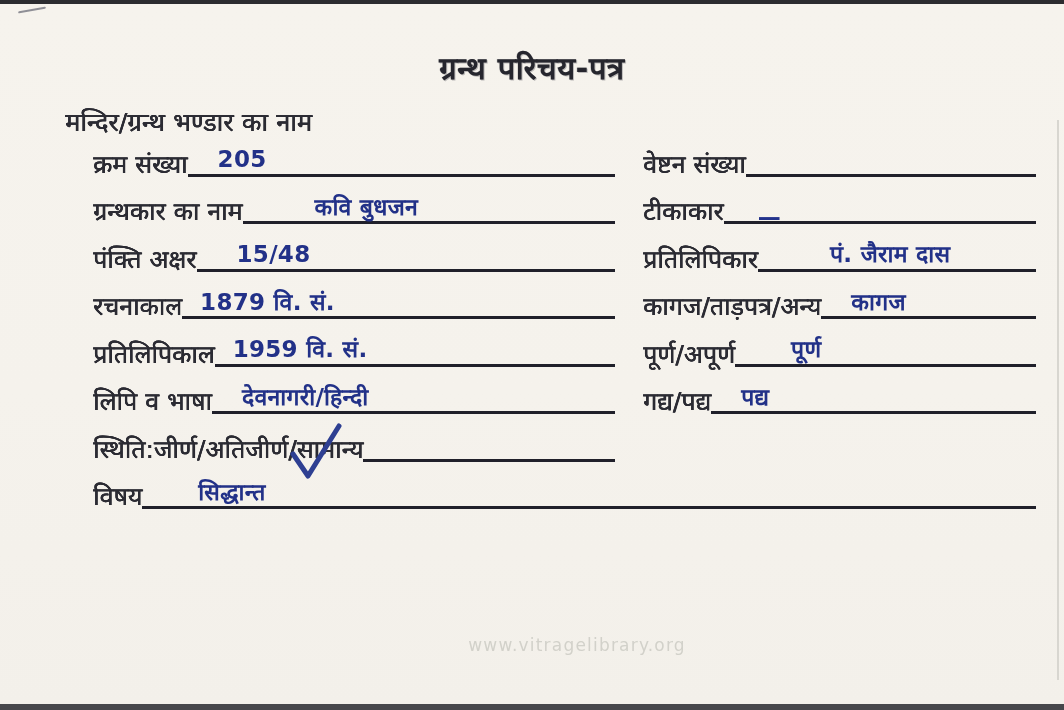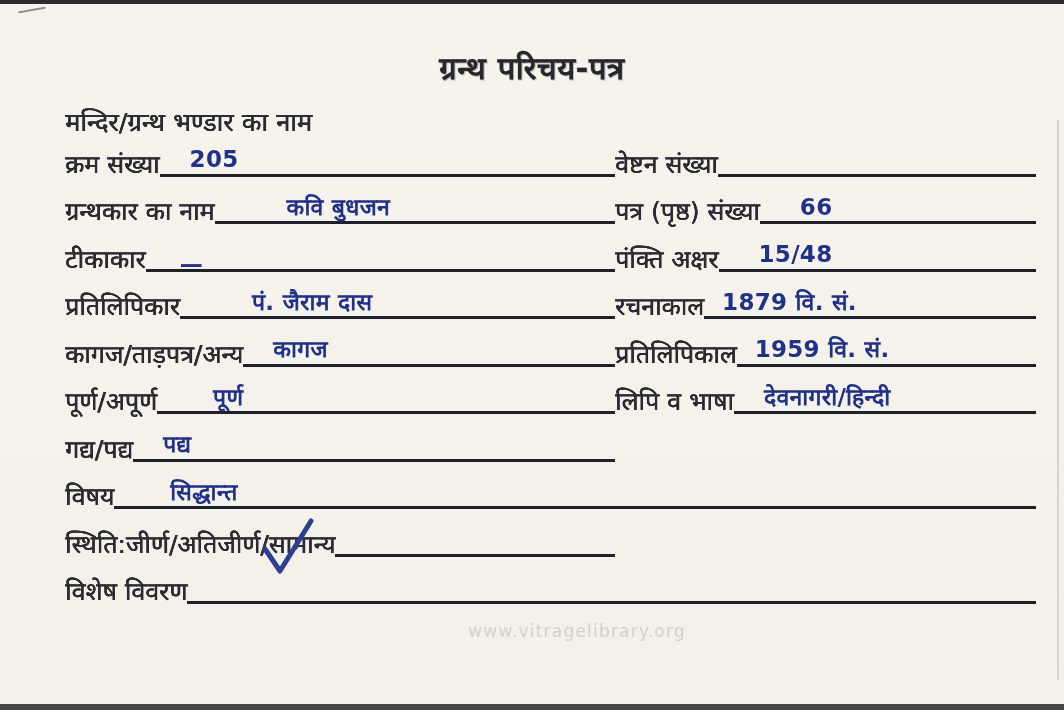--- a/index.html
+++ b/index.html
@@ -34,21 +34,21 @@
     margin-right:4px;
   }
   .header-value{
     font-size:24.5px;font-weight:bold;color:#223188;letter-spacing:.2px;
   }
 
   #form-rows{
     position:absolute;left:65px;top:132px;width:971px;
     display:grid;grid-template-columns:550px 421px;grid-auto-rows:47.5px;
   }
-  .cell{display:flex;align-items:flex-end;min-width:0;}
+  .cell{display:flex;align-items:flex-end;min-width:0;margin-left:28px;}
   .cell.full{grid-column:1 / -1;}
   .lbl{
     font-size:25px;color:#2b2b33;white-space:nowrap;line-height:1.15;
     text-shadow:0 0 .6px #2b2b33, .4px 0 0 #2b2b33;
   }
   .fill{
     flex:1;min-width:14px;margin-bottom:3px;
     border-bottom:3px solid #20202a;
     display:flex;align-items:flex-start;
   }
@@ -62,21 +62,21 @@
 
   
   .indent-xl .val{padding-left:72px;}
   .indent-l .val{padding-left:56px;}
   .indent-s .val{padding-left:18px;}
 
   .checked-wrap{position:relative;display:inline-block;}
   .check-svg{position:absolute;left:-8px;top:-14px;pointer-events:none;}
 
   .watermark{
-    position:absolute;top:621px;left:50%;transform:translateX(-50%) translateX(45px);
+    position:absolute;top:635px;left:50%;transform:translateX(-50%) translateX(45px);
     font-size:17px;color:#d2d1ca;letter-spacing:1.2px;white-space:nowrap;
   }
 </style>
 </head>
 <body>
 
 <div class="card">
   <div class="edge-top"></div>
   <div class="edge-bottom"></div>
   <div class="edge-right"></div>
@@ -98,26 +98,20 @@
       <div class="cell cell-right ">
         <span class="lbl">वेष्टन संख्या</span>
         <span class="fill">
           <span class="val"></span>
         </span>
       </div>
       <div class="cell cell-left indent-xl">
         <span class="lbl">ग्रन्थकार का नाम</span>
         <span class="fill">
           <span class="val">कवि बुधजन</span>
-        </span>
-      </div>
-      <div class="cell cell-right ">
-        <span class="lbl">पत्र (पृष्ठ) संख्या</span>
-        <span class="fill">
-          <span class="val">66</span>
         </span>
       </div>
       <div class="cell cell-left ">
         <span class="lbl">टीकाकार</span>
         <span class="fill">
           <span class="val dash-val">—</span>
         </span>
       </div>
       <div class="cell cell-right ">
         <span class="lbl">पंक्ति अक्षर</span>
@@ -160,37 +154,31 @@
         <span class="fill">
           <span class="val">देवनागरी/हिन्दी</span>
         </span>
       </div>
       <div class="cell cell-left ">
         <span class="lbl">गद्य/पद्य</span>
         <span class="fill">
           <span class="val">पद्य</span>
         </span>
       </div>
-      <div class="cell full indent-l">
-        <span class="lbl">विषय</span>
-        <span class="fill">
-          <span class="val">सिद्धान्त</span>
-        </span>
-      </div>
       <div class="cell cell-right ">
         <span class="lbl">स्थिति:जीर्ण/अतिजीर्ण/</span>
         <span class="checked-wrap"><span class="lbl">सामान्य</span><svg width="54" height="60" viewBox="0 0 54 60" class="check-svg">
             <polyline points="4,32 19,54 50,4" fill="none" stroke="#2e3f92" stroke-width="5" stroke-linecap="round" stroke-linejoin="round"></polyline>
           </svg></span>
         <span class="fill">
           <span class="val"></span>
         </span>
       </div>
-      <div class="cell full ">
-        <span class="lbl">विशेष विवरण</span>
+      <div class="cell full indent-l">
+        <span class="lbl">विषय</span>
         <span class="fill">
-          <span class="val"></span>
+          <span class="val">सिद्धान्त</span>
         </span>
       </div>
     </div>
 
   <div class="watermark">www.vitragelibrary.org</div>
 </div>
 
 </body></html>

